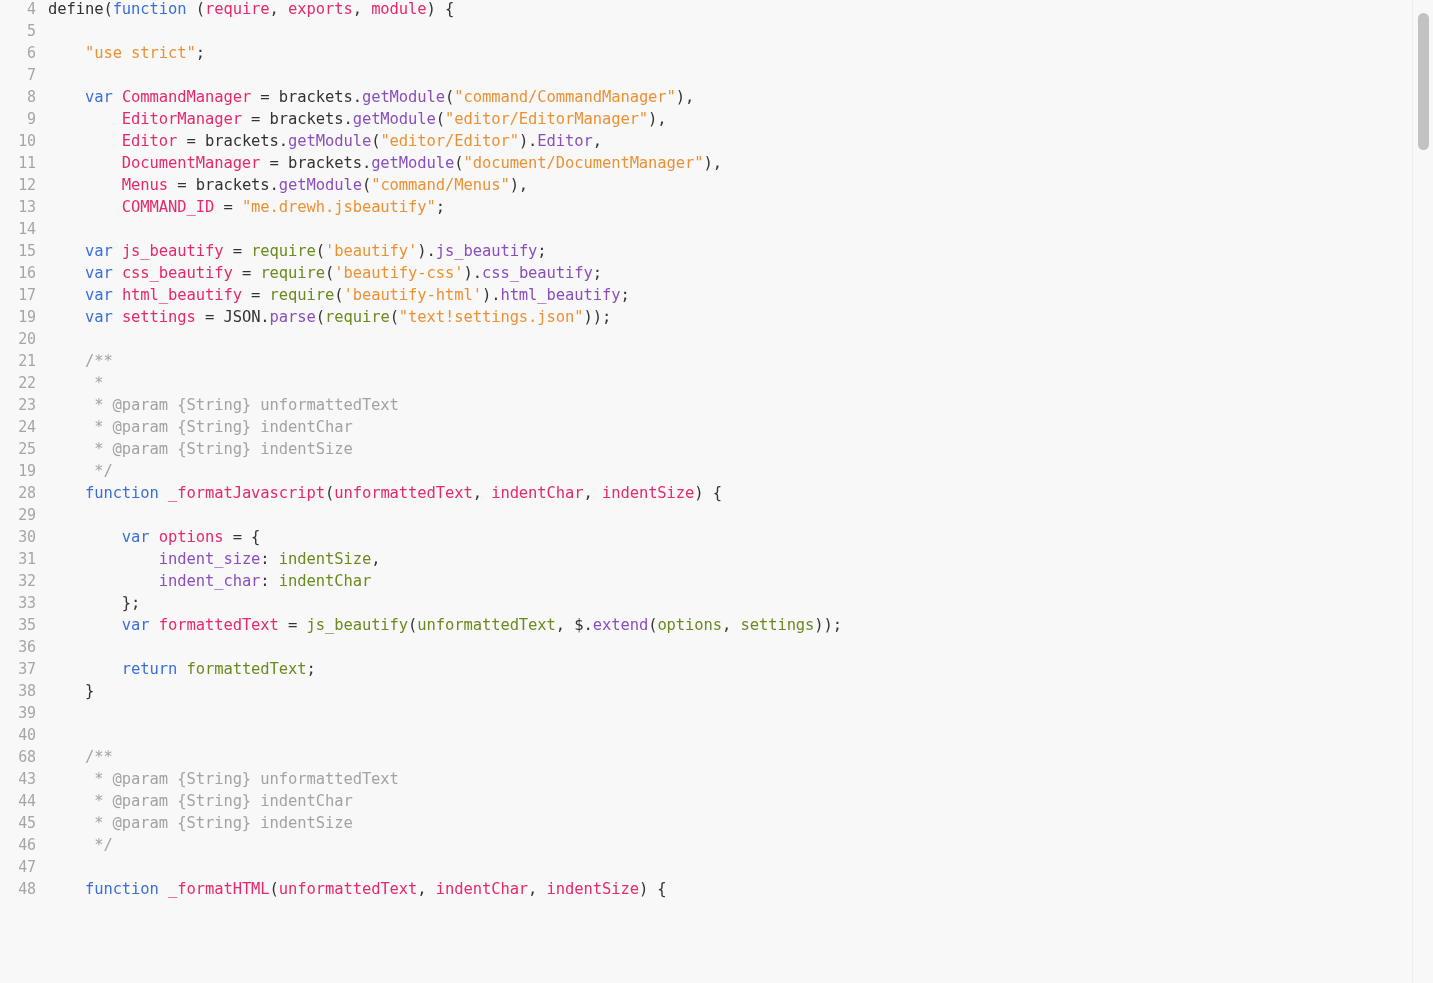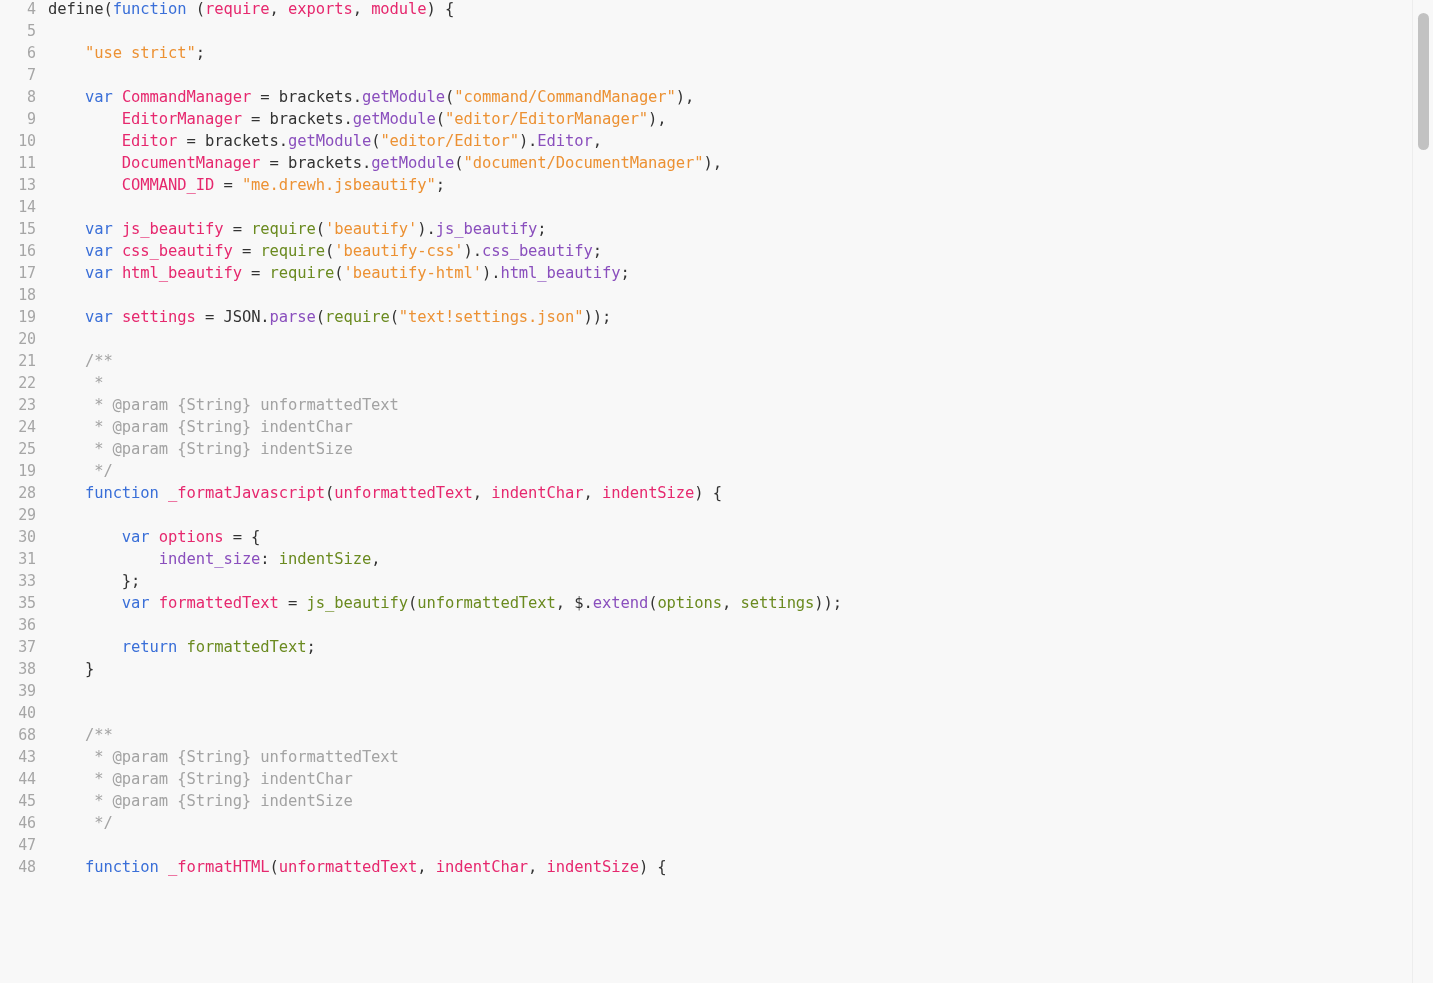--- a/index.html
+++ b/index.html
@@ -104,38 +104,39 @@
   <div class="code-area">
     <div class="lines">
         <div class="line"><span class="ln">4</span><span class="src"><span class="pun">define(</span><span class="kw">function</span><span class="pun"> (</span><span class="def">require</span><span class="pun">, </span><span class="def">exports</span><span class="pun">, </span><span class="def">module</span><span class="pun">) {</span></span></div>
         <div class="line"><span class="ln">5</span><span class="src"></span></div>
         <div class="line"><span class="ln">6</span><span class="src"><span class="pun">    </span><span class="str">"use strict"</span><span class="pun">;</span></span></div>
         <div class="line"><span class="ln">7</span><span class="src"></span></div>
         <div class="line"><span class="ln">8</span><span class="src"><span class="pun">    </span><span class="kw">var</span><span class="pun"> </span><span class="def">CommandManager</span><span class="pun"> = brackets.</span><span class="prop">getModule</span><span class="pun">(</span><span class="str">"command/CommandManager"</span><span class="pun">),</span></span></div>
         <div class="line"><span class="ln">9</span><span class="src"><span class="pun">        </span><span class="def">EditorManager</span><span class="pun"> = brackets.</span><span class="prop">getModule</span><span class="pun">(</span><span class="str">"editor/EditorManager"</span><span class="pun">),</span></span></div>
         <div class="line"><span class="ln">10</span><span class="src"><span class="pun">        </span><span class="def">Editor</span><span class="pun"> = brackets.</span><span class="prop">getModule</span><span class="pun">(</span><span class="str">"editor/Editor"</span><span class="pun">).</span><span class="prop">Editor</span><span class="pun">,</span></span></div>
         <div class="line"><span class="ln">11</span><span class="src"><span class="pun">        </span><span class="def">DocumentManager</span><span class="pun"> = brackets.</span><span class="prop">getModule</span><span class="pun">(</span><span class="str">"document/DocumentManager"</span><span class="pun">),</span></span></div>
+        <div class="line"><span class="ln">12</span><span class="src"><span class="pun">        </span><span class="def">Menus</span><span class="pun"> = brackets.</span><span class="prop">getModule</span><span class="pun">(</span><span class="str">"command/Menus"</span><span class="pun">),</span></span></div>
         <div class="line"><span class="ln">13</span><span class="src"><span class="pun">        </span><span class="def">COMMAND_ID</span><span class="pun"> = </span><span class="str">"me.drewh.jsbeautify"</span><span class="pun">;</span></span></div>
         <div class="line"><span class="ln">14</span><span class="src"></span></div>
         <div class="line"><span class="ln">15</span><span class="src"><span class="pun">    </span><span class="kw">var</span><span class="pun"> </span><span class="def">js_beautify</span><span class="pun"> = </span><span class="var">require</span><span class="pun">(</span><span class="str">'beautify'</span><span class="pun">).</span><span class="prop">js_beautify</span><span class="pun">;</span></span></div>
         <div class="line"><span class="ln">16</span><span class="src"><span class="pun">    </span><span class="kw">var</span><span class="pun"> </span><span class="def">css_beautify</span><span class="pun"> = </span><span class="var">require</span><span class="pun">(</span><span class="str">'beautify-css'</span><span class="pun">).</span><span class="prop">css_beautify</span><span class="pun">;</span></span></div>
         <div class="line"><span class="ln">17</span><span class="src"><span class="pun">    </span><span class="kw">var</span><span class="pun"> </span><span class="def">html_beautify</span><span class="pun"> = </span><span class="var">require</span><span class="pun">(</span><span class="str">'beautify-html'</span><span class="pun">).</span><span class="prop">html_beautify</span><span class="pun">;</span></span></div>
-        <div class="line"><span class="ln">18</span><span class="src"></span></div>
         <div class="line"><span class="ln">19</span><span class="src"><span class="pun">    </span><span class="kw">var</span><span class="pun"> </span><span class="def">settings</span><span class="pun"> = JSON.</span><span class="prop">parse</span><span class="pun">(</span><span class="var">require</span><span class="pun">(</span><span class="str">"text!settings.json"</span><span class="pun">));</span></span></div>
         <div class="line"><span class="ln">20</span><span class="src"></span></div>
         <div class="line"><span class="ln">21</span><span class="src"><span class="com">    /**</span></span></div>
         <div class="line"><span class="ln">22</span><span class="src"><span class="com">     *</span></span></div>
         <div class="line"><span class="ln">23</span><span class="src"><span class="com">     * @param {String} unformattedText</span></span></div>
         <div class="line"><span class="ln">24</span><span class="src"><span class="com">     * @param {String} indentChar</span></span></div>
         <div class="line"><span class="ln">25</span><span class="src"><span class="com">     * @param {String} indentSize</span></span></div>
         <div class="line"><span class="ln">19</span><span class="src"><span class="com">     */</span></span></div>
         <div class="line"><span class="ln">28</span><span class="src"><span class="pun">    </span><span class="kw">function</span><span class="pun"> </span><span class="def">_formatJavascript</span><span class="pun">(</span><span class="def">unformattedText</span><span class="pun">, </span><span class="def">indentChar</span><span class="pun">, </span><span class="def">indentSize</span><span class="pun">) {</span></span></div>
         <div class="line"><span class="ln">29</span><span class="src"></span></div>
         <div class="line"><span class="ln">30</span><span class="src"><span class="pun">        </span><span class="kw">var</span><span class="pun"> </span><span class="def">options</span><span class="pun"> = {</span></span></div>
         <div class="line"><span class="ln">31</span><span class="src"><span class="pun">            </span><span class="prop">indent_size</span><span class="pun">: </span><span class="var">indentSize</span><span class="pun">,</span></span></div>
+        <div class="line"><span class="ln">32</span><span class="src"><span class="pun">            </span><span class="prop">indent_char</span><span class="pun">: </span><span class="var">indentChar</span></span></div>
         <div class="line"><span class="ln">33</span><span class="src"><span class="pun">        };</span></span></div>
         <div class="line"><span class="ln">35</span><span class="src"><span class="pun">        </span><span class="kw">var</span><span class="pun"> </span><span class="def">formattedText</span><span class="pun"> = </span><span class="var">js_beautify</span><span class="pun">(</span><span class="var">unformattedText</span><span class="pun">, $.</span><span class="prop">extend</span><span class="pun">(</span><span class="var">options</span><span class="pun">, </span><span class="var">settings</span><span class="pun">));</span></span></div>
         <div class="line"><span class="ln">36</span><span class="src"></span></div>
         <div class="line"><span class="ln">37</span><span class="src"><span class="pun">        </span><span class="kw">return</span><span class="pun"> </span><span class="var">formattedText</span><span class="pun">;</span></span></div>
         <div class="line"><span class="ln">38</span><span class="src"><span class="pun">    }</span></span></div>
         <div class="line"><span class="ln">39</span><span class="src"></span></div>
         <div class="line"><span class="ln">40</span><span class="src"></span></div>
         <div class="line"><span class="ln">68</span><span class="src"><span class="com">    /**</span></span></div>
         <div class="line"><span class="ln">43</span><span class="src"><span class="com">     * @param {String} unformattedText</span></span></div>
         <div class="line"><span class="ln">44</span><span class="src"><span class="com">     * @param {String} indentChar</span></span></div>

